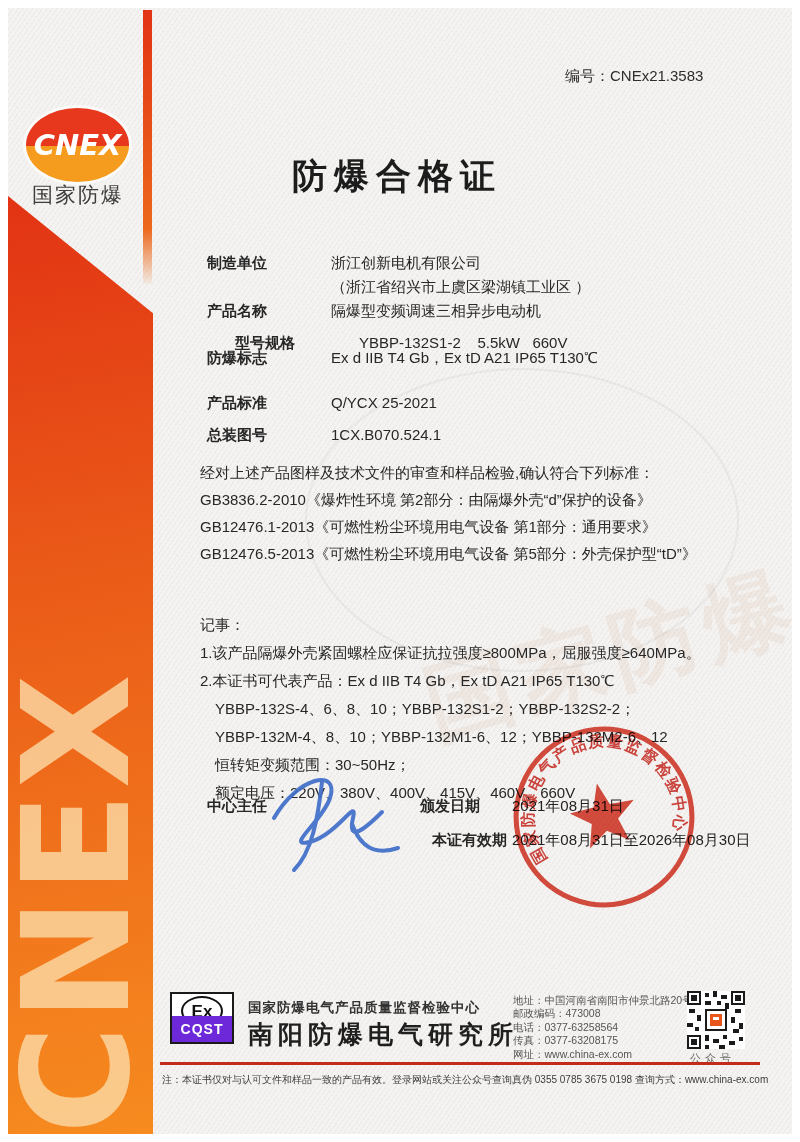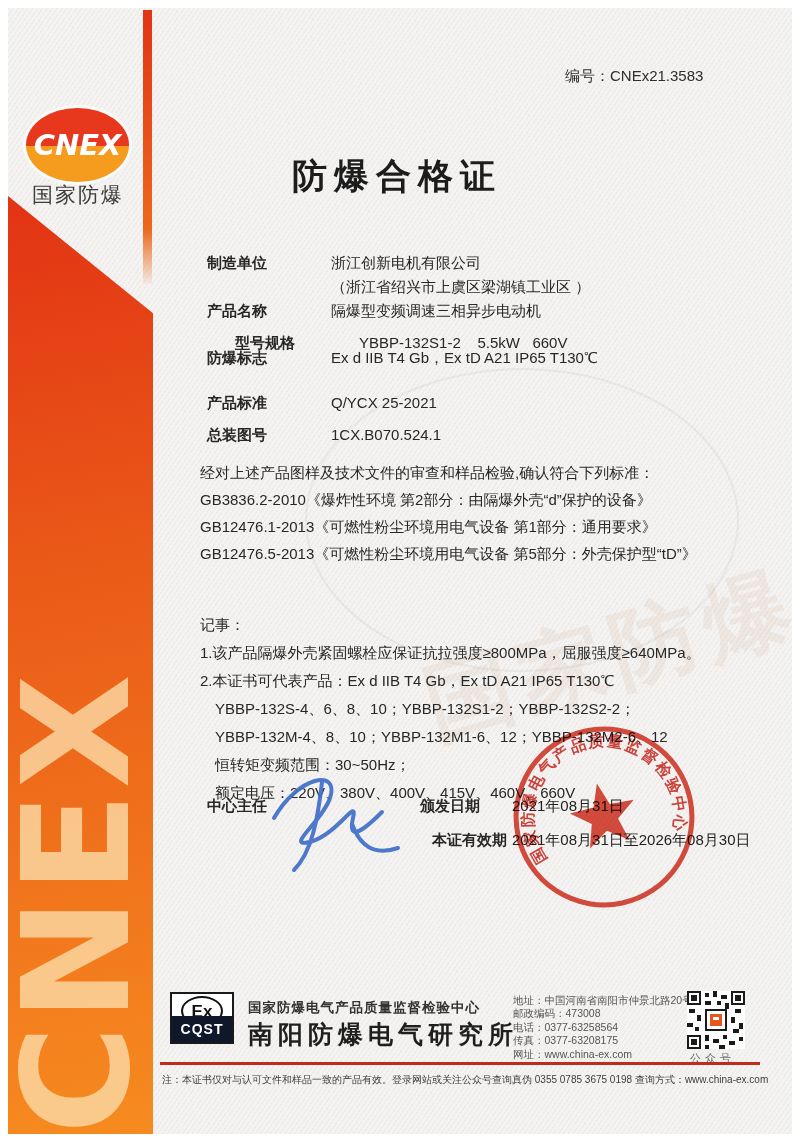--- a/index.html
+++ b/index.html
@@ -58,21 +58,21 @@
   .valid-value{position:absolute;left:512px;top:831px;font-size:15px;color:#222;}
 
   .seal{position:absolute;left:508px;top:721px;width:192px;height:192px;
         transform:rotate(-12deg);opacity:.9;mix-blend-mode:multiply;pointer-events:none;}
 
   
   .footer-mark{position:absolute;left:170px;top:992px;width:64px;height:52px;border:2px solid #1a1a1a;
         background:#fff;box-sizing:border-box;}
   .ex-circle{width:42px;height:30px;border:2px solid #111;border-radius:50%;margin:2px auto 0;
         text-align:center;font-weight:bold;font-size:17px;line-height:28px;color:#111;box-sizing:border-box;}
-  .cqst-band{position:absolute;left:0;bottom:0;width:100%;height:26px;background:#0f172a;color:#fff;
+  .cqst-band{position:absolute;left:0;bottom:0;width:100%;height:26px;background:#6d28d9;color:#fff;
         font-weight:bold;font-size:14px;text-align:center;line-height:26px;letter-spacing:1px;}
   .center-name{position:absolute;left:248px;top:999px;font-size:13.5px;font-weight:bold;color:#333;letter-spacing:1px;}
   .institute-name{position:absolute;left:248px;top:1018px;font-size:25px;font-weight:bold;color:#1f1f1f;letter-spacing:5px;}
   .contacts{position:absolute;left:513px;top:994px;font-size:10.5px;line-height:13.4px;color:#555;}
   .qr{position:absolute;left:687px;top:991px;width:58px;height:58px;}
   .qr-label{position:absolute;left:690px;top:1051px;font-size:11px;letter-spacing:4px;color:#666;}
   .footer-divider{position:absolute;left:160px;top:1062px;width:600px;height:3px;background:#c22a1c;}
   .footer-note{position:absolute;left:162px;top:1073px;width:630px;font-size:10px;color:#3c3c3c;}
 </style>
 </head>

